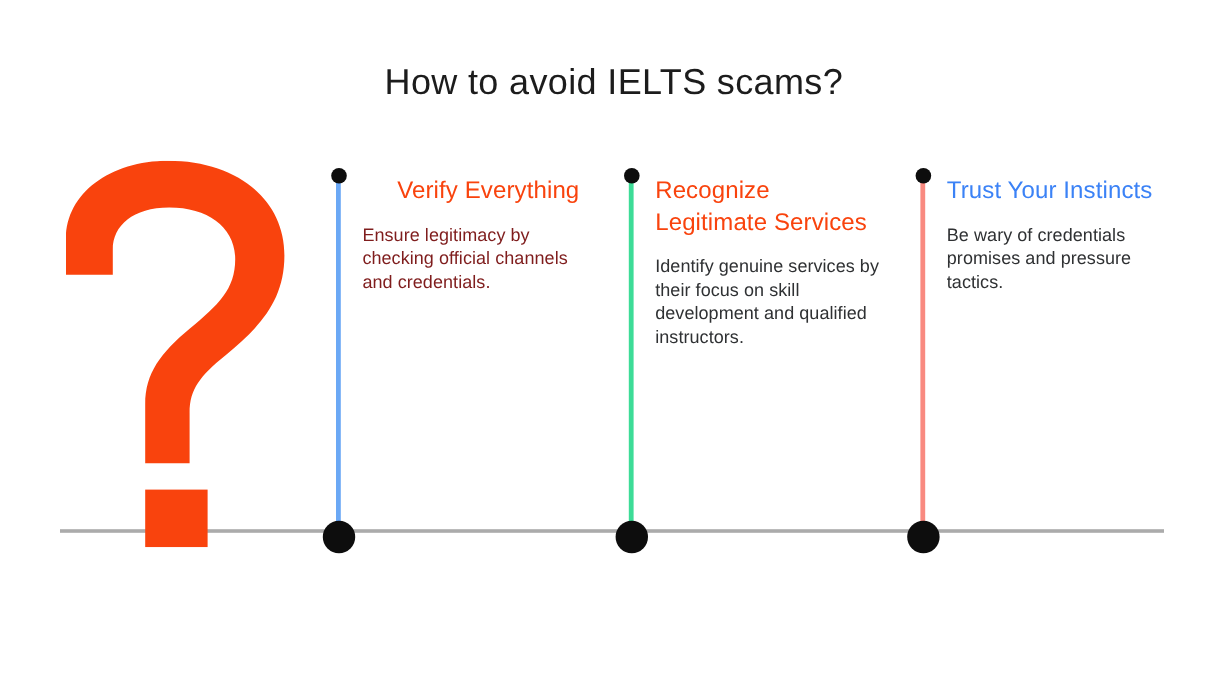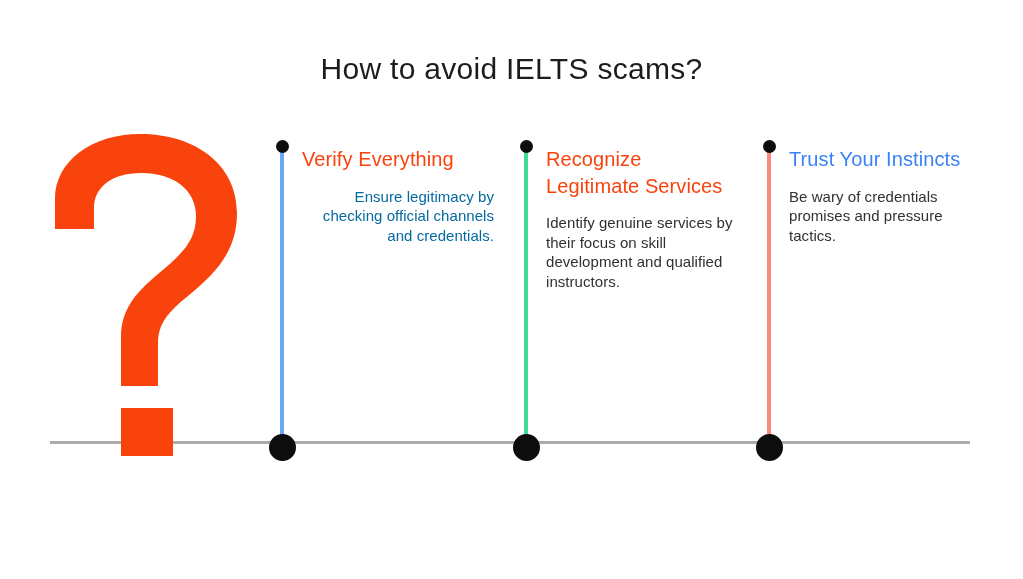--- a/index.html
+++ b/index.html
@@ -131,22 +131,22 @@
   </svg>
 </div>
 
 <div class="milestone" id="milestone-1">
   <div class="milestone-connector">
     <div class="dot-top" style="background: rgb(13, 13, 13);"></div>
     <div class="connector-line" id="connector-line-1" style="background: rgb(107, 168, 245); height: 300px;"></div>
     <div class="dot-bottom" id="dot-bottom-1" style="top: 294px; background: rgb(13, 13, 13);"></div>
   </div>
   <div class="milestone-text">
-    <div class="milestone-heading" style="color: rgb(249, 67, 13);">Verify Everything</div>
-    <div class="milestone-body" style="color: #0369a1; text-align: right;">Ensure legitimacy by checking official channels and credentials.</div>
+    <div class="milestone-heading" style="color: rgb(249, 67, 13); margin-left: 29px;">Verify Everything</div>
+    <div class="milestone-body" style="color: #7f1d1d;">Ensure legitimacy by checking official channels and credentials.</div>
   </div>
 </div>
 
 <div class="milestone" id="milestone-2">
   <div class="milestone-connector">
     <div class="dot-top" style="background: rgb(13, 13, 13);"></div>
     <div class="connector-line" id="connector-line-2" style="background: rgb(61, 220, 151); height: 300px;"></div>
     <div class="dot-bottom" id="dot-bottom-2" style="top: 294px; background: rgb(13, 13, 13);"></div>
   </div>
   <div class="milestone-text">

